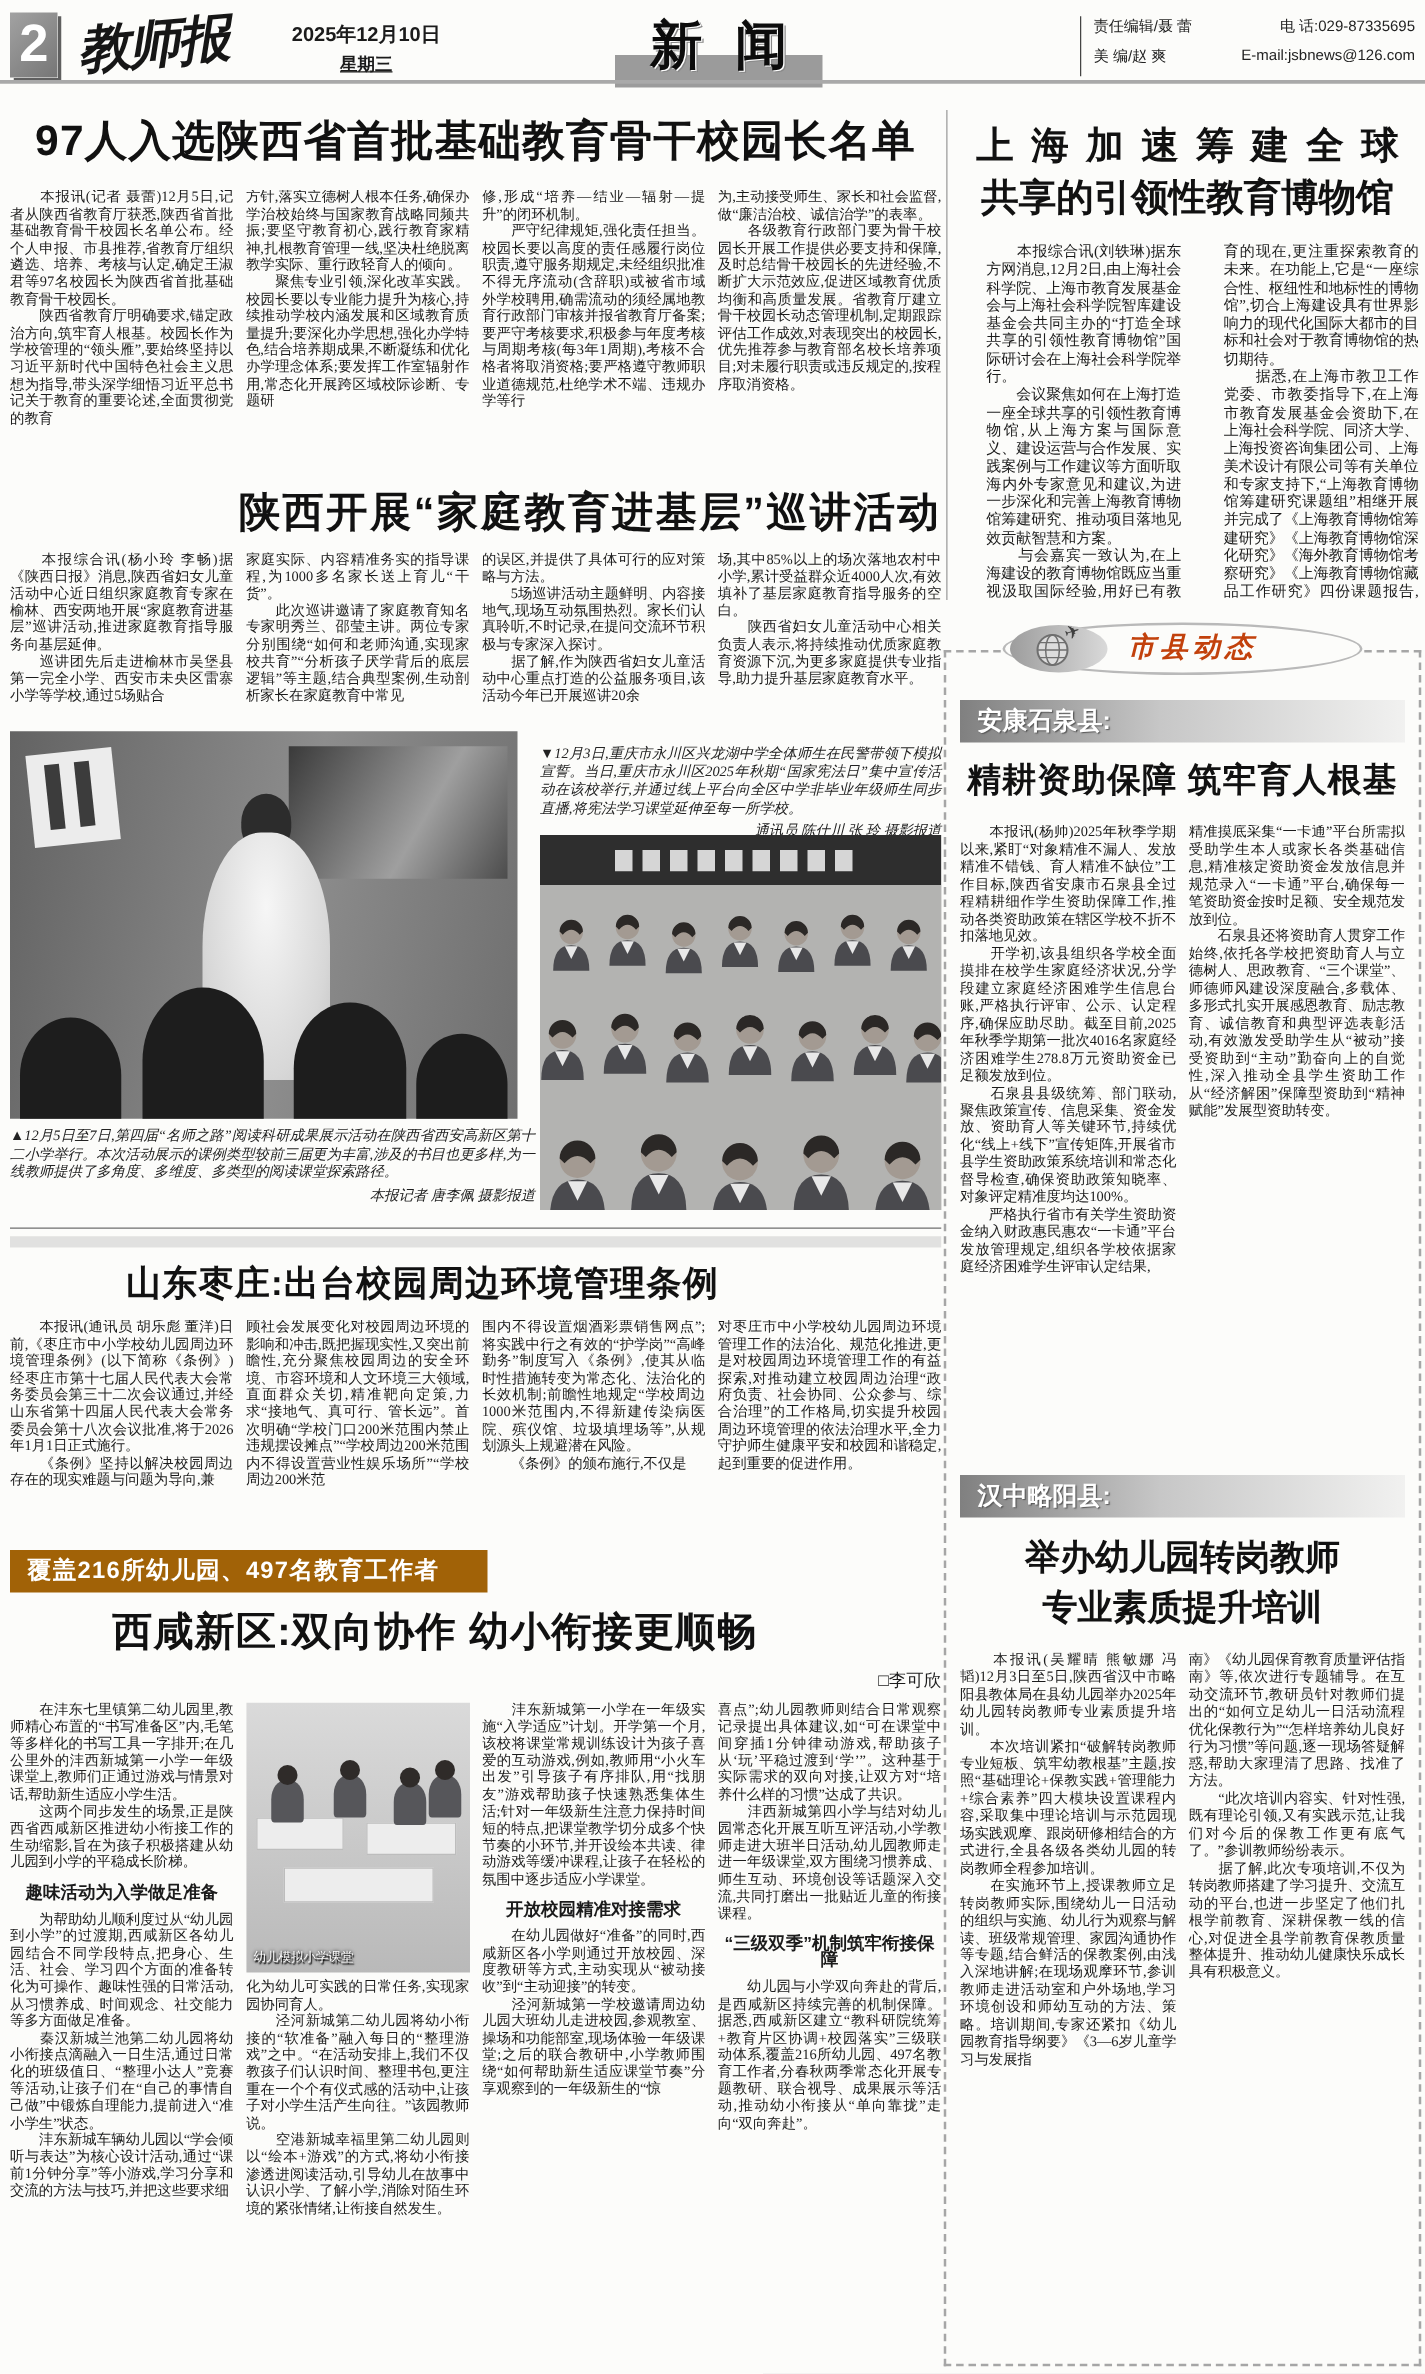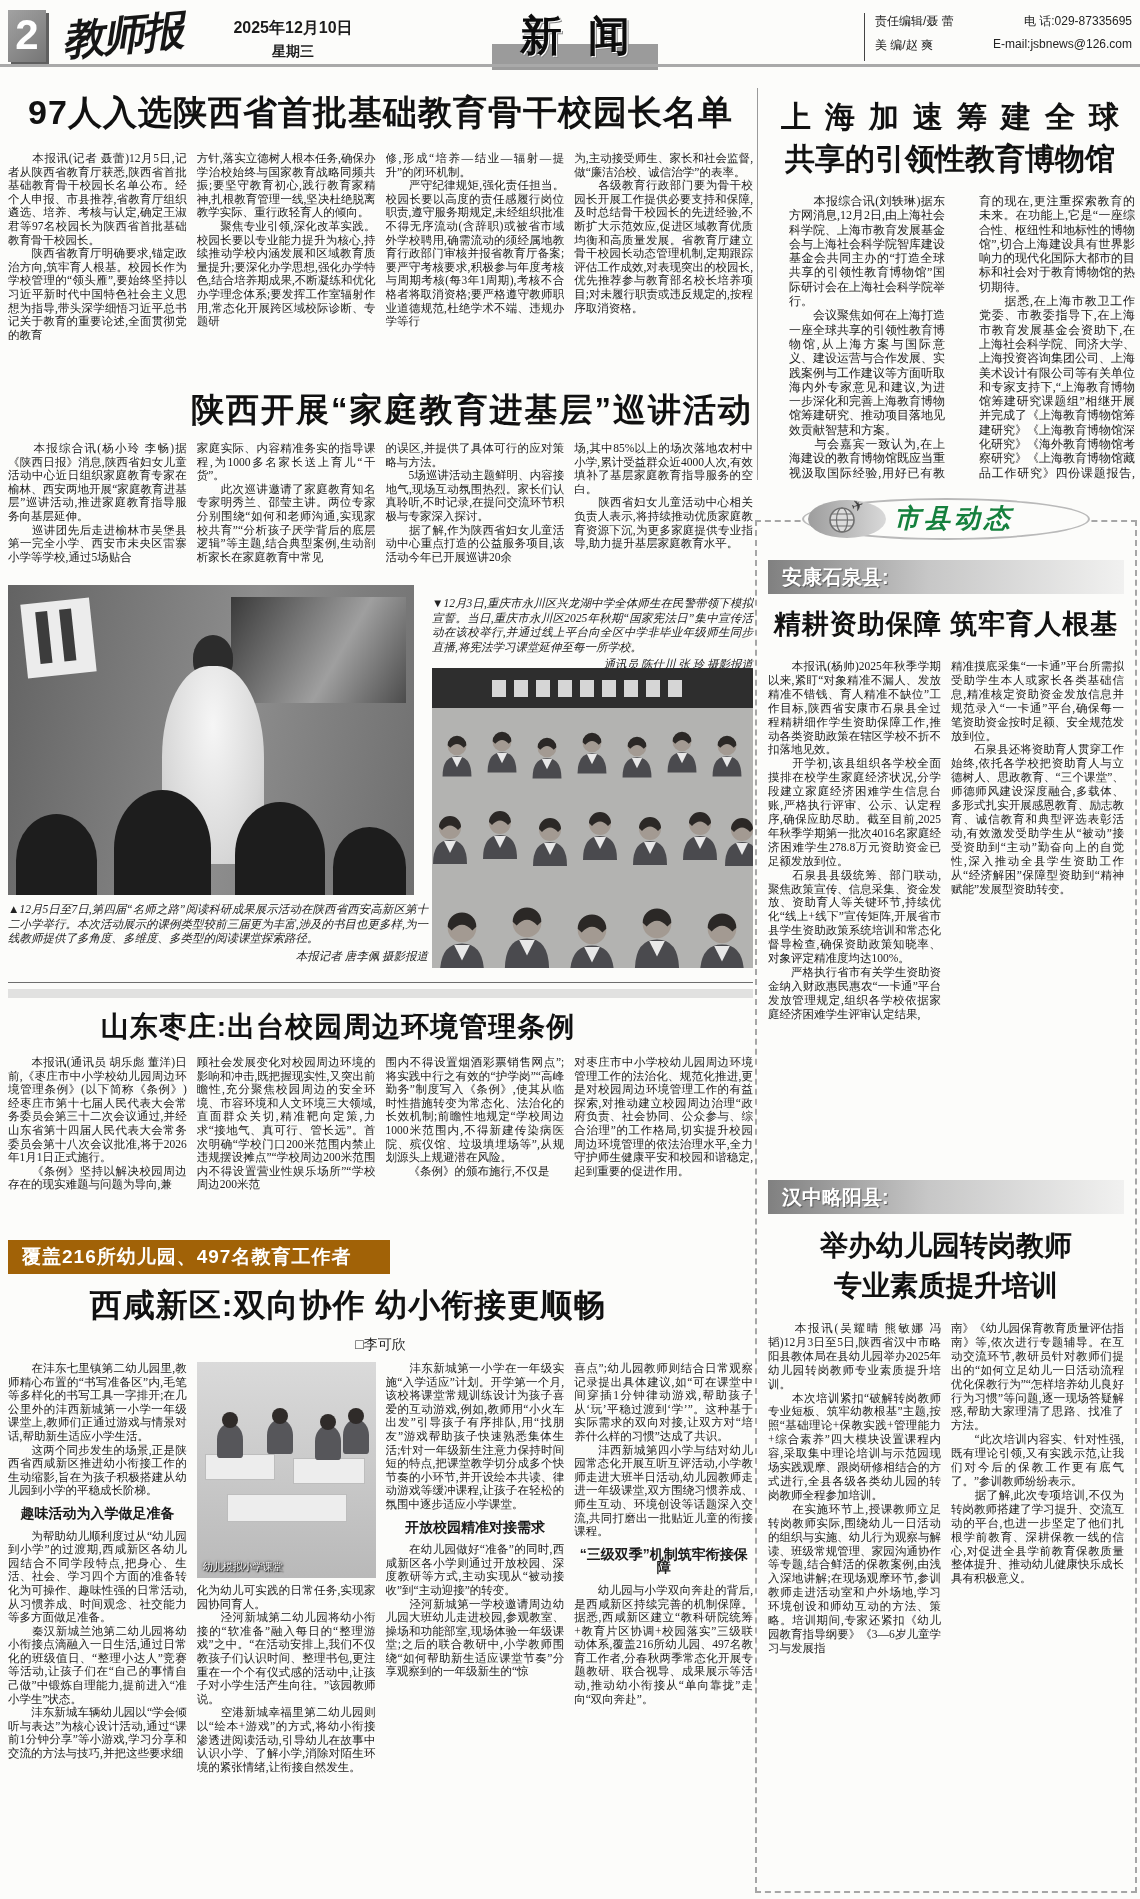--- a/index.html
+++ b/index.html
@@ -9,21 +9,21 @@
   .abs { position:absolute; }
 
   
   .pagenum { left:8px; top:10px; width:38px; height:52px; background:linear-gradient(135deg,#a2a2a2,#767676);
              box-shadow:3px 3px 0 #5f5f5f; color:#fff; font-family:"Liberation Sans",sans-serif;
              font-weight:bold; font-size:42px; line-height:50px; text-align:center; }
   .masthead { left:62px; top:6px; width:150px; height:58px; font-size:42px; font-weight:bold; font-style:italic;
               transform:rotate(-5deg); letter-spacing:-2px; color:#161616; }
   .dateblock { left:228px; top:18px; width:130px; text-align:center; font-family:"Liberation Sans",sans-serif; }
   .dateblock .d1 { font-size:16px; font-weight:bold; }
-  .dateblock .d2 { font-size:14px; font-weight:bold; margin-top:4px; }
+  .dateblock .d2 { font-size:14px; font-weight:bold; margin-top:4px;text-decoration:underline; }
   .section-block { left:492px; top:44px; width:166px; height:26px; background:#9b9b9b; }
   .sectiontitle { left:455px; top:8px; width:240px; text-align:center; font-family:"Liberation Sans",sans-serif;
                   font-weight:900; font-size:42px; letter-spacing:26px; padding-left:26px; color:#0c0c0c;
                   text-shadow:1px 1px 0 #fff,2px 2px 0 #888; }
   .editors { right:8px; top:13px; width:268px; border-left:1px solid #444; padding-left:10px;
              font-size:12px; font-family:"Liberation Sans",sans-serif; color:#222; }
   .editors .row { display:flex; justify-content:space-between; margin-bottom:7px; }
   .toprule { left:0; top:64px; width:1140px; height:3px; background:#a9a9a9; }
 
   
@@ -62,36 +62,36 @@
   .sepline { left:8px; top:982px; width:745px; height:1px; background:#6e6e6e; }
   .sepband { left:8px; top:989px; width:745px; height:9px; background:#e1e1e0; }
 
   
   .h-zao { left:8px; top:1008px; width:660px; font-size:28px; letter-spacing:1px; }
   .b-zao { left:8px; top:1056px; width:745px; height:178px; }
   .banner { left:8px; top:1240px; width:382px; height:34px; background:#a16207; color:#fff;
             font-family:"Liberation Sans",sans-serif; font-weight:bold; font-size:19px; line-height:34px;
             padding-left:14px; letter-spacing:1px; }
   .h-xixian { left:8px; top:1284px; width:680px; font-size:32px; letter-spacing:1px; }
-  .byline { left:8px; top:1336px; width:745px; text-align:center; font-size:14px; }
+  .byline { left:8px; top:1336px; width:745px; text-align:right; font-size:14px; }
   .b-xixian { left:8px; top:1362px; width:745px; height:531px; }
   .subhead { font-family:"Liberation Sans",sans-serif; font-weight:bold; font-size:14px; text-align:center; margin:9px 0; }
 
   
   .vdiv { left:757px; top:88px; width:1px; height:392px; background:#9a9a9a; }
   .h-sh { left:765px; top:96px; width:370px; font-size:30px; line-height:42px; }
   .h-sh .l1 { letter-spacing:14px; padding-left:14px; }
   .b-sh { left:765px; top:194px; width:370px; height:286px; }
   .b-sh .col { font-size:12px; line-height:14.3px;margin-left:24px; }
 
   .panel { left:755px; top:520px; width:382px; height:1373px; border:2px dashed #a6a6a6; }
   .badge { left:802px; top:492px; width:288px; height:52px; background:#fcfcfa; display:flex; align-items:center; justify-content:center; }
   .badge-ellipse { position:absolute; left:0; top:6px; width:288px; height:42px; border:2px solid #b9b9b9; border-radius:50%; }
   .badge-crescent { position:absolute; left:6px; top:8px; width:78px; height:38px; background:linear-gradient(90deg,#9d9d9d,#d9d9d9); border-radius:50%; }
-  .badge-text { position:relative; font-family:"Liberation Sans",sans-serif; font-weight:900; font-style:italic; font-size:26px; letter-spacing:4px; color:#15803d; margin-left:16px; }
+  .badge-text { position:relative; font-family:"Liberation Sans",sans-serif; font-weight:900; font-style:italic; font-size:22px; letter-spacing:4px; color:#c2410c; margin-left:16px; }
   .badge svg { position:relative; }
 
   .tagband { width:356px; height:34px; background:linear-gradient(90deg,#808080,#c7c7c7 45%,#f1f1f0);
              color:#fff; font-family:"Liberation Sans",sans-serif; font-weight:bold; font-size:20px;
              line-height:34px; padding-left:14px; text-shadow:1px 1px 1px #555; }
   .sq-tag { left:768px; top:560px; }
   .sq-h { left:768px; top:606px; width:356px; font-size:27px; letter-spacing:1px; }
   .sq-b { left:768px; top:660px; width:356px; height:514px; }
   .ly-tag { left:768px; top:1180px; }
   .ly-h { left:768px; top:1226px; width:356px; font-size:28px; line-height:40px; }

